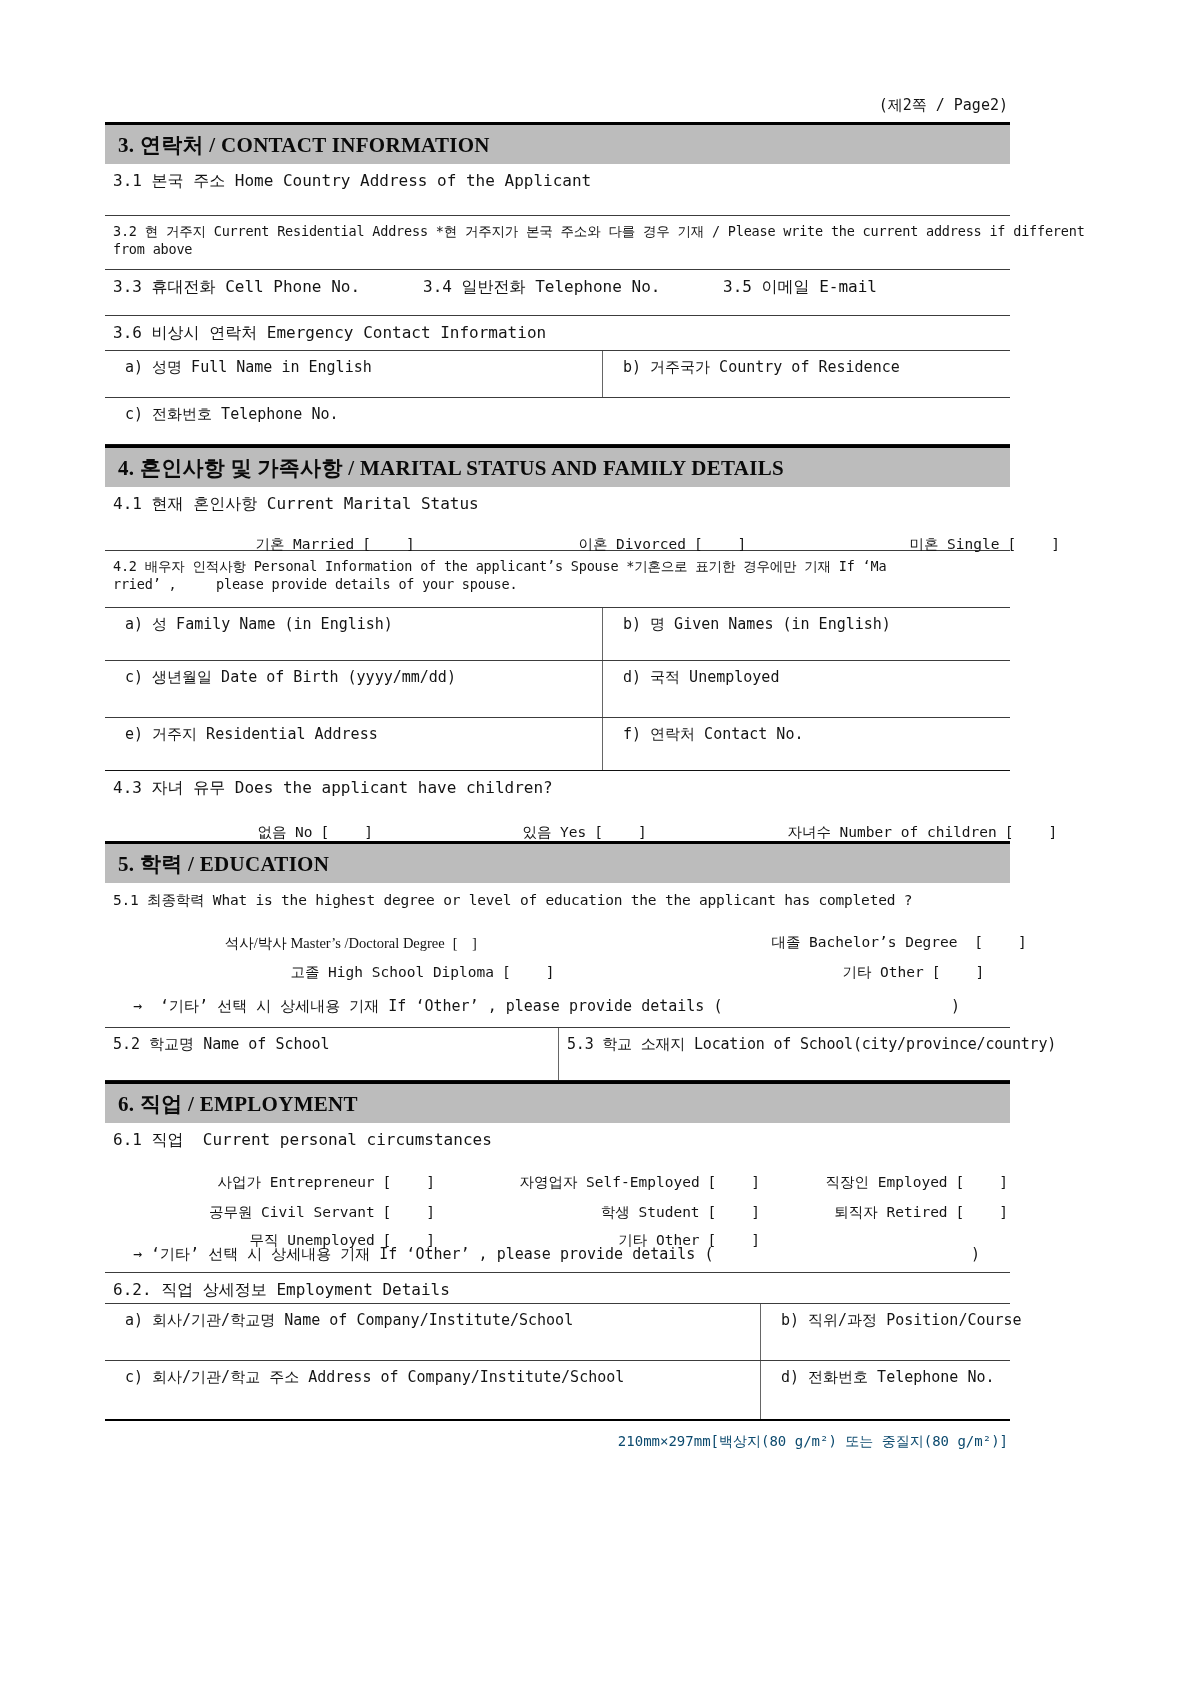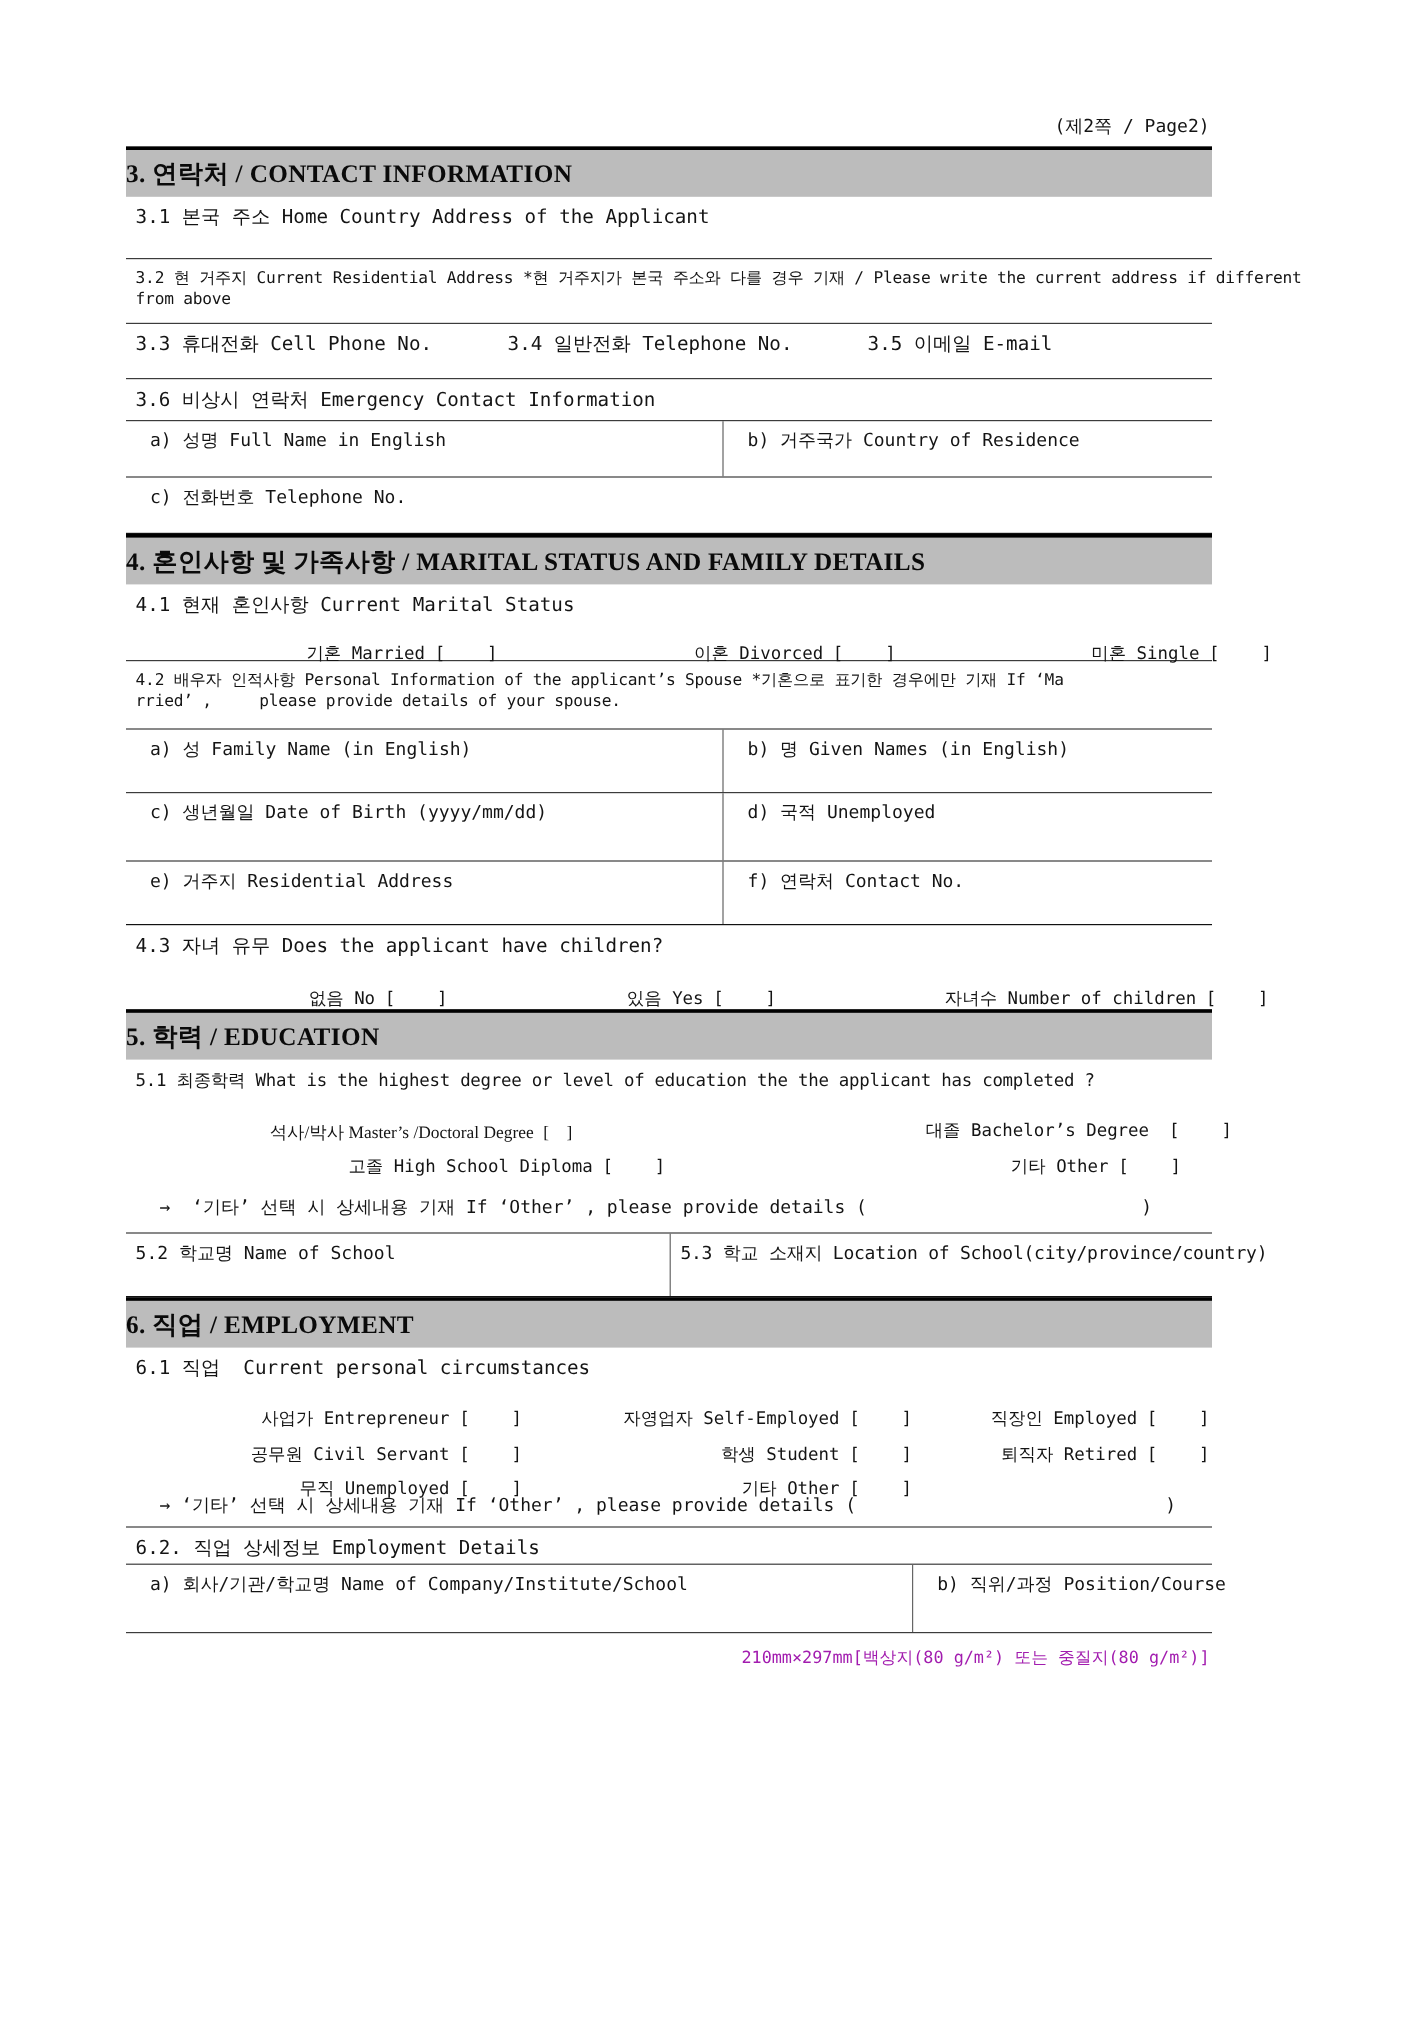--- a/index.html
+++ b/index.html
@@ -6,21 +6,21 @@
   body{
     width:1190px;height:1682px;position:relative;
     font-family:"DejaVu Sans Mono","Liberation Mono",monospace;
     color:#141414;-webkit-font-smoothing:antialiased;
   }
   .content{position:absolute;left:105px;top:96px;width:905px;}
   .page-label{text-align:right;font-size:15px;padding-bottom:7px;padding-right:2px;}
 
   .sec-bar{
     border-top:3px solid #000;background:#bcbcbc;height:42px;
-    display:flex;align-items:center;box-sizing:border-box;padding-left:0;
+    display:flex;align-items:center;box-sizing:border-box;padding-left:13px;
   }
   .sec-title{
     font-family:"Liberation Serif","DejaVu Serif",serif;
     font-weight:bold;font-size:21px;color:#0a0a0a;letter-spacing:.3px;white-space:pre;
   }
 
   .row{position:relative;box-sizing:border-box;}
   .b1{border-bottom:1px solid #3c3c3c;}
   .lbl{font-size:16px;white-space:pre;}
   .lbl-sm{font-size:13.5px;letter-spacing:-.2px;}
@@ -42,21 +42,21 @@
   .opts{position:relative;}
   .opt{position:absolute;top:4px;white-space:pre;font-size:14.5px;}
   .box{white-space:pre;margin-left:8px;}
 
   
   .triple{display:grid;grid-template-columns:310px 300px 1fr;}
   .triple .fcell{box-sizing:border-box;padding:7px 0 0 8px;}
 
   .arrow-row .lbl{position:absolute;top:6px;}
   .footer{
-    text-align:right;font-size:14px;padding-top:12px;padding-right:2px;color:#a21caf;white-space:pre;
+    text-align:right;font-size:14px;padding-top:12px;padding-right:2px;color:#0c4a6e;white-space:pre;
   }
   .spacer14{height:14px;}
 </style>
 </head>
 <body>
 
 <div class="content">
 
   <div class="page-label">(제2쪽 / Page2)</div>
 
@@ -269,17 +269,25 @@
 
   <div class="tbl">
     <div class="trow c72" style="height:56px;">
       <div class="cell">
         <span class="lbl">a) 회사/기관/학교명 Name of Company/Institute/School</span>
       </div>
       <div class="cell">
         <span class="lbl">b) 직위/과정 Position/Course</span>
       </div>
     </div>
+    <div class="trow c72 bottom" style="height:58px;">
+      <div class="cell">
+        <span class="lbl">c) 회사/기관/학교 주소 Address of Company/Institute/School</span>
+      </div>
+      <div class="cell">
+        <span class="lbl">d) 전화번호 Telephone No.</span>
+      </div>
+    </div>
   </div>
 
   <div class="footer">210mm×297mm[백상지(80 g/m²) 또는 중질지(80 g/m²)]</div>
 
 </div>
 
 </body></html>

